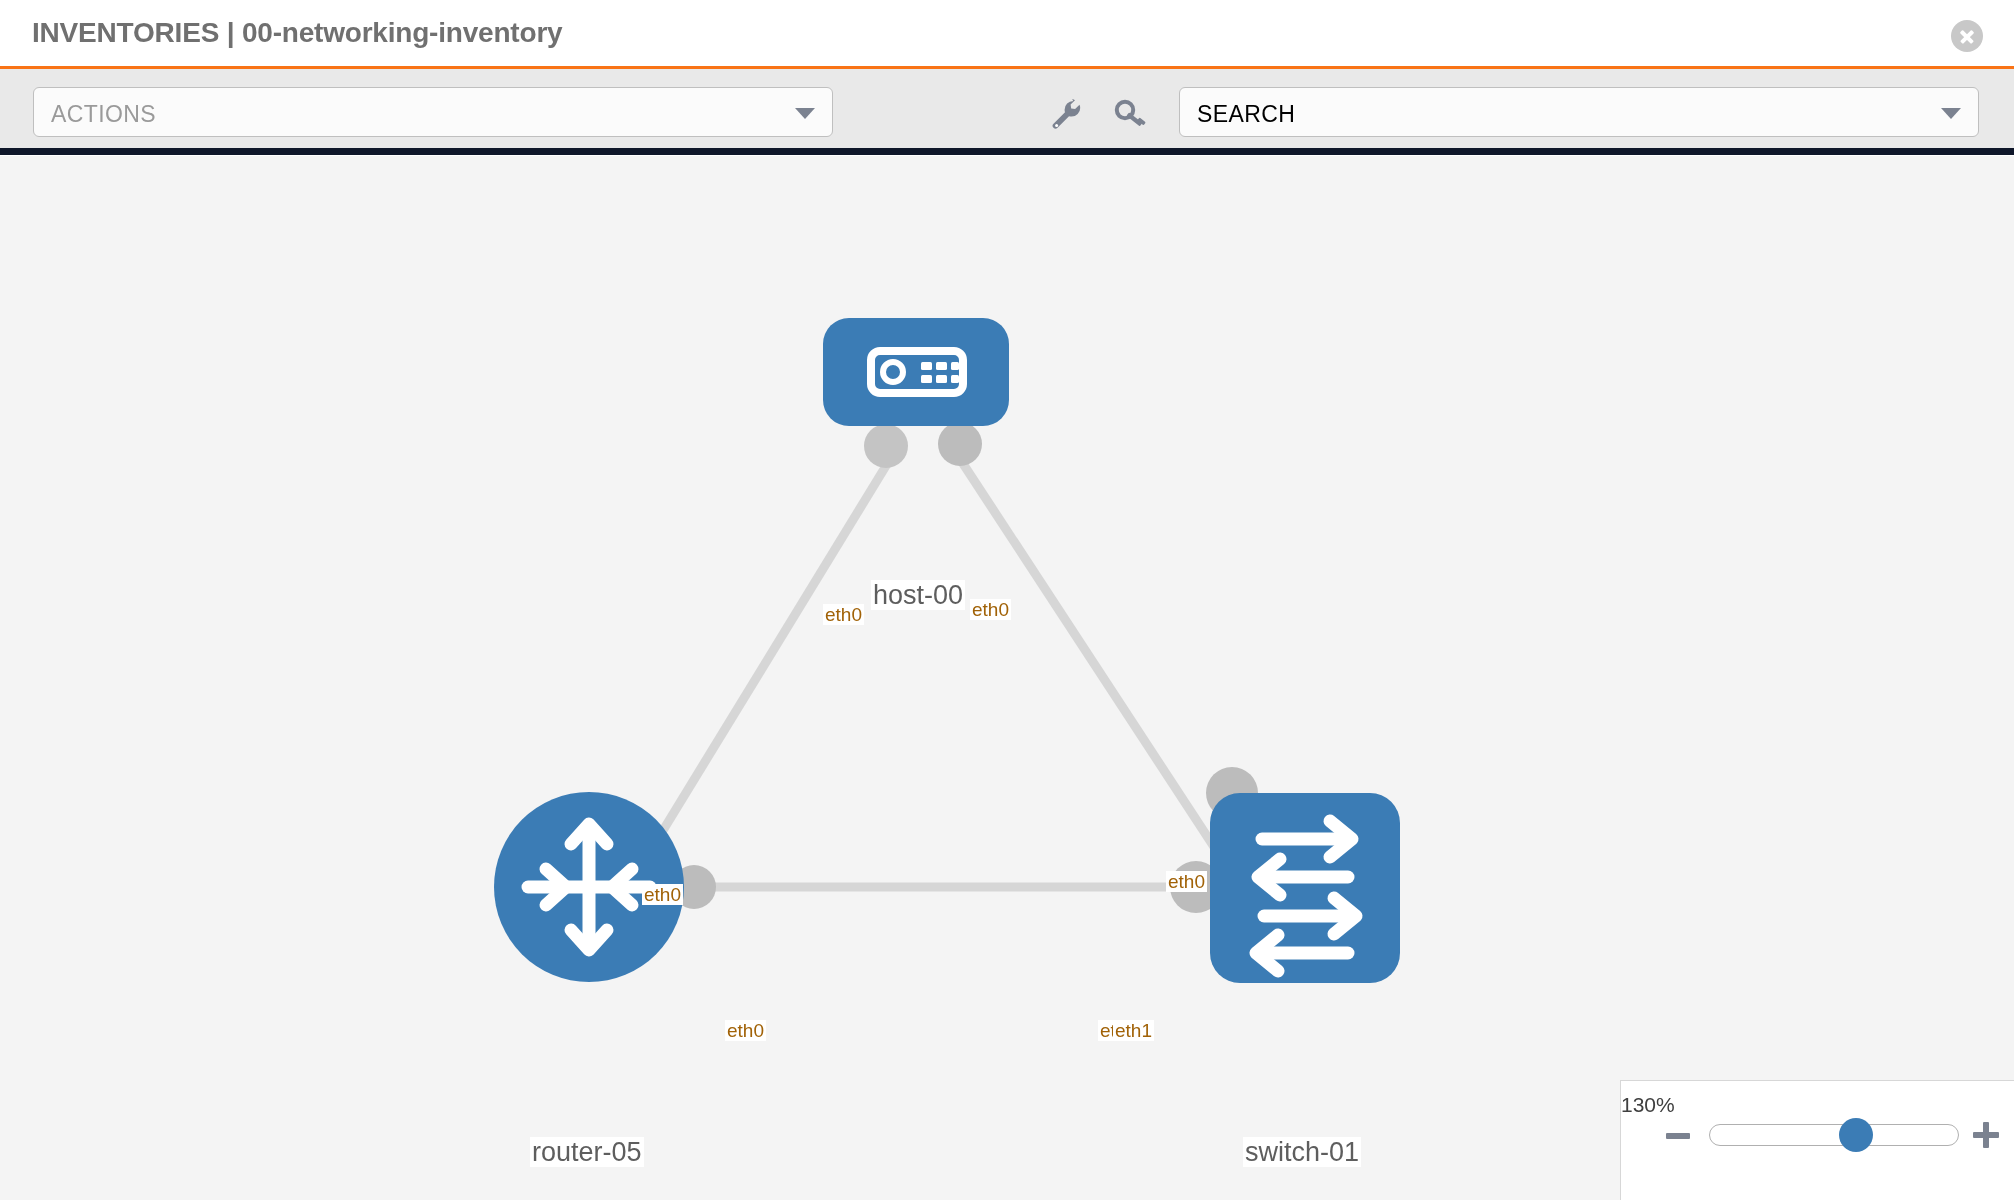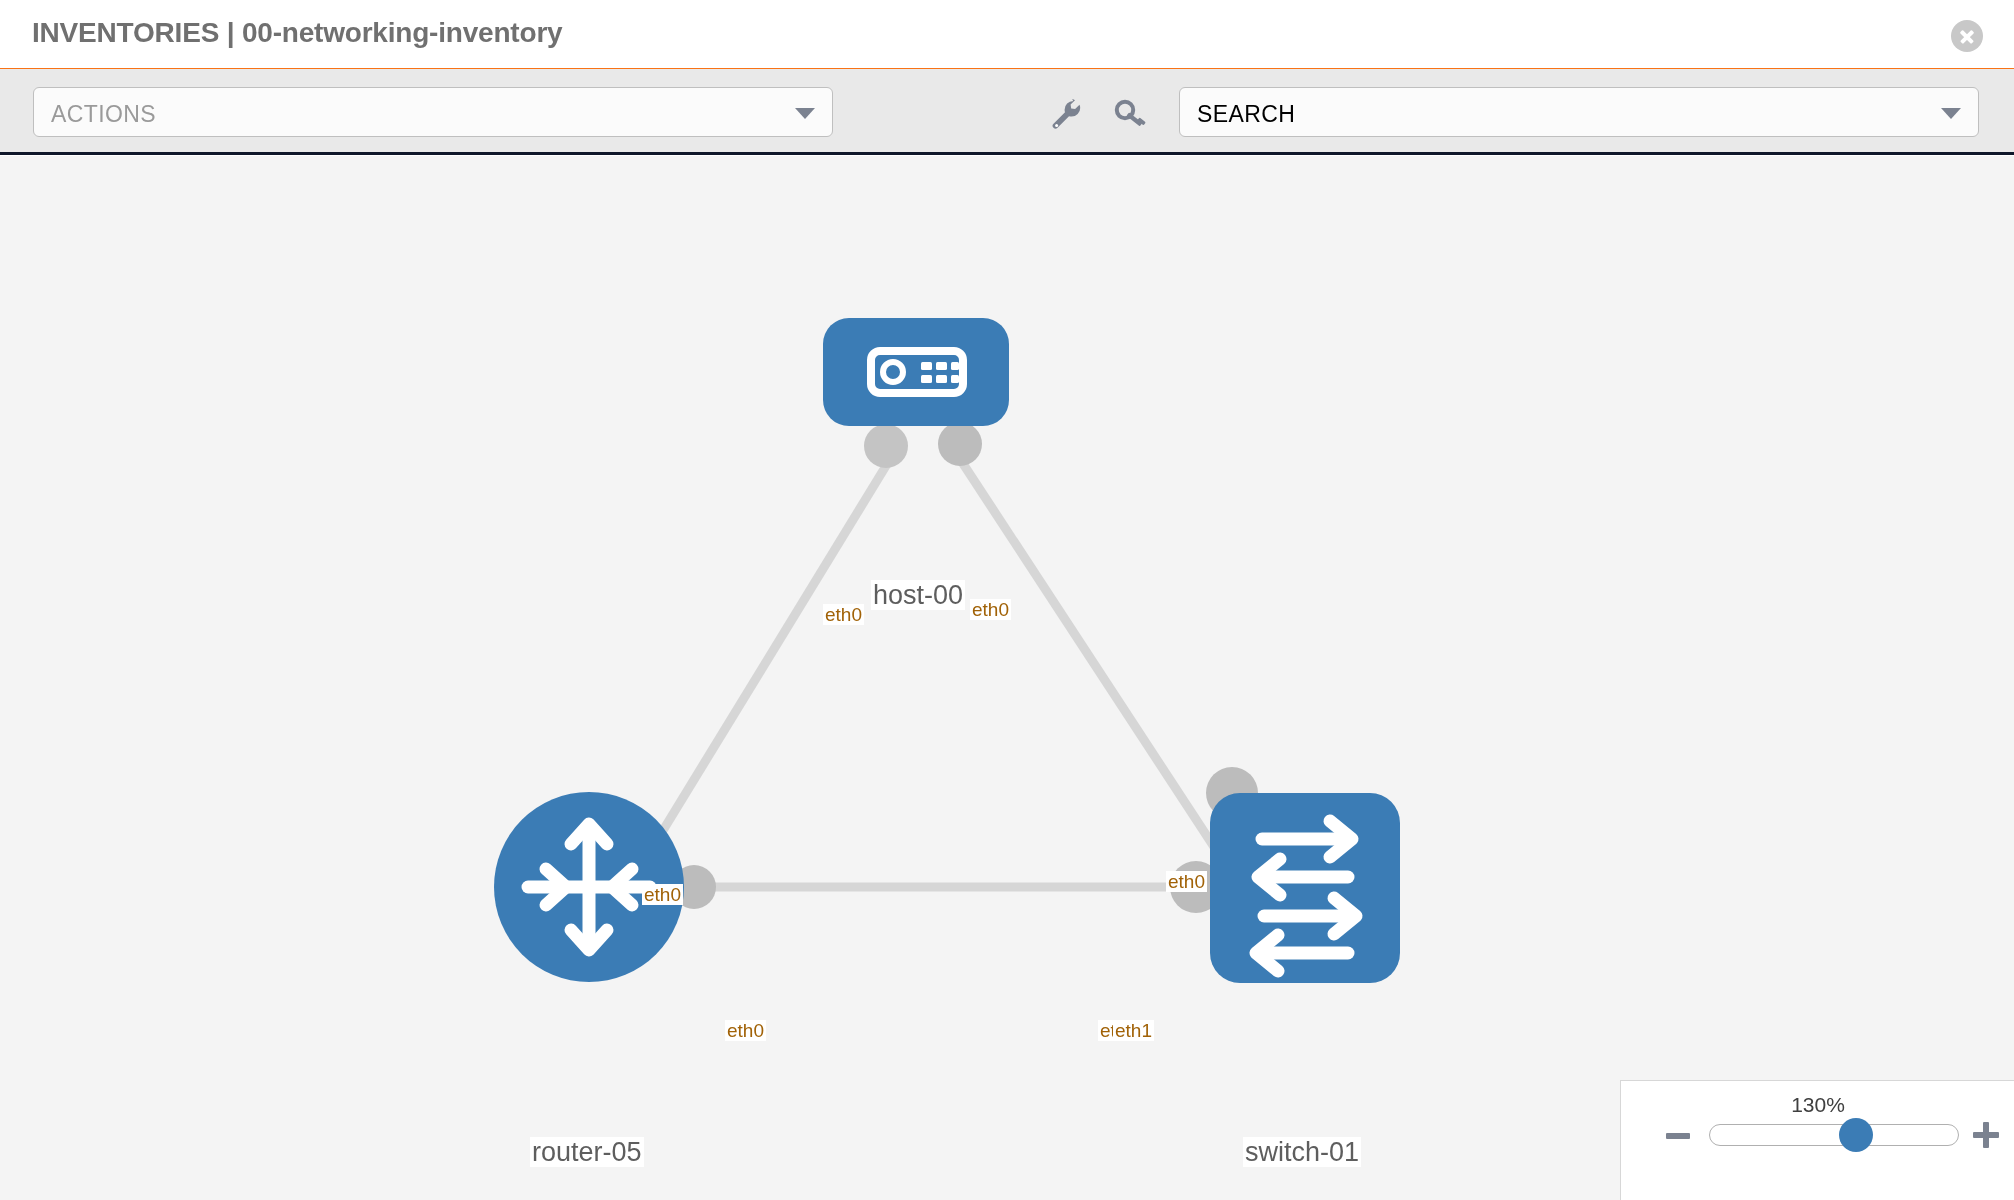--- a/index.html
+++ b/index.html
@@ -15,21 +15,21 @@
     position: relative;
   }
 
   
   .header-bar {
     position: absolute;
     left: 0; top: 0;
     width: 2014px;
     height: 69px;
     background: #ffffff;
-    border-bottom: 1px solid #f97316;
+    border-bottom: 3px solid #f97316;
     box-sizing: border-box;
   }
   .page-title {
     position: absolute;
     left: 32px;
     top: 17px;
     font-size: 28px;
     font-weight: bold;
     color: #707070;
     letter-spacing: -0.2px;
@@ -57,21 +57,21 @@
   .close-btn .x1 { transform: rotate(45deg); }
   .close-btn .x2 { transform: rotate(-45deg); }
 
   
   .toolbar {
     position: absolute;
     left: 0; top: 69px;
     width: 2014px;
     height: 86px;
     background: #e9e9e9;
-    border-bottom: 3px solid #0f172a;
+    border-bottom: 7px solid #0f172a;
     box-sizing: border-box;
   }
   .actions-select {
     position: absolute;
     left: 33px;
     top: 18px;
     width: 800px;
     height: 50px;
     background: #fbfbfb;
     border: 1px solid #bfbfbf;
@@ -175,21 +175,20 @@
     background: #ffffff;
     border-left: 1px solid #d7d7d7;
     border-top: 1px solid #d7d7d7;
     box-sizing: border-box;
   }
   .zoom-level {
     position: absolute;
     top: 12px;
     left: 0;
     width: 394px;
-    text-align: center;
     font-size: 21px;
     color: #404040;
   }
   .zoom-minus {
     position: absolute;
     left: 45px;
     top: 52px;
     width: 24px;
     height: 6px;
     background: #7b8290;

